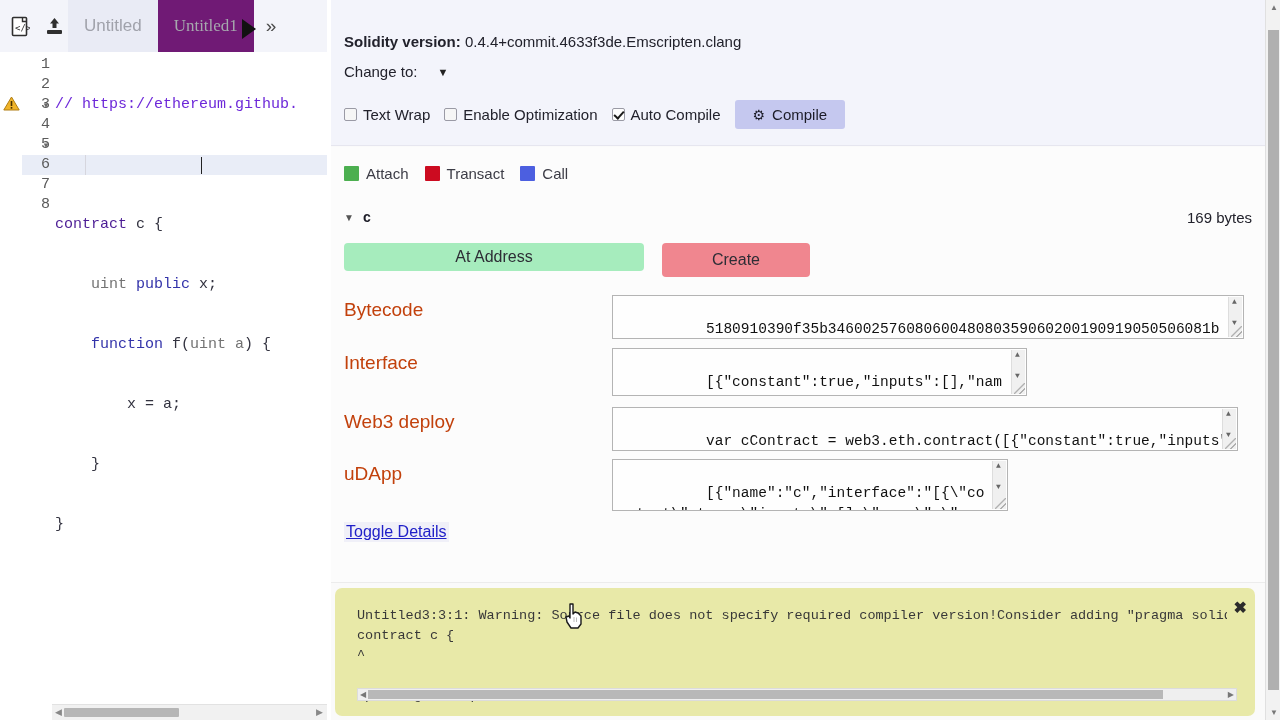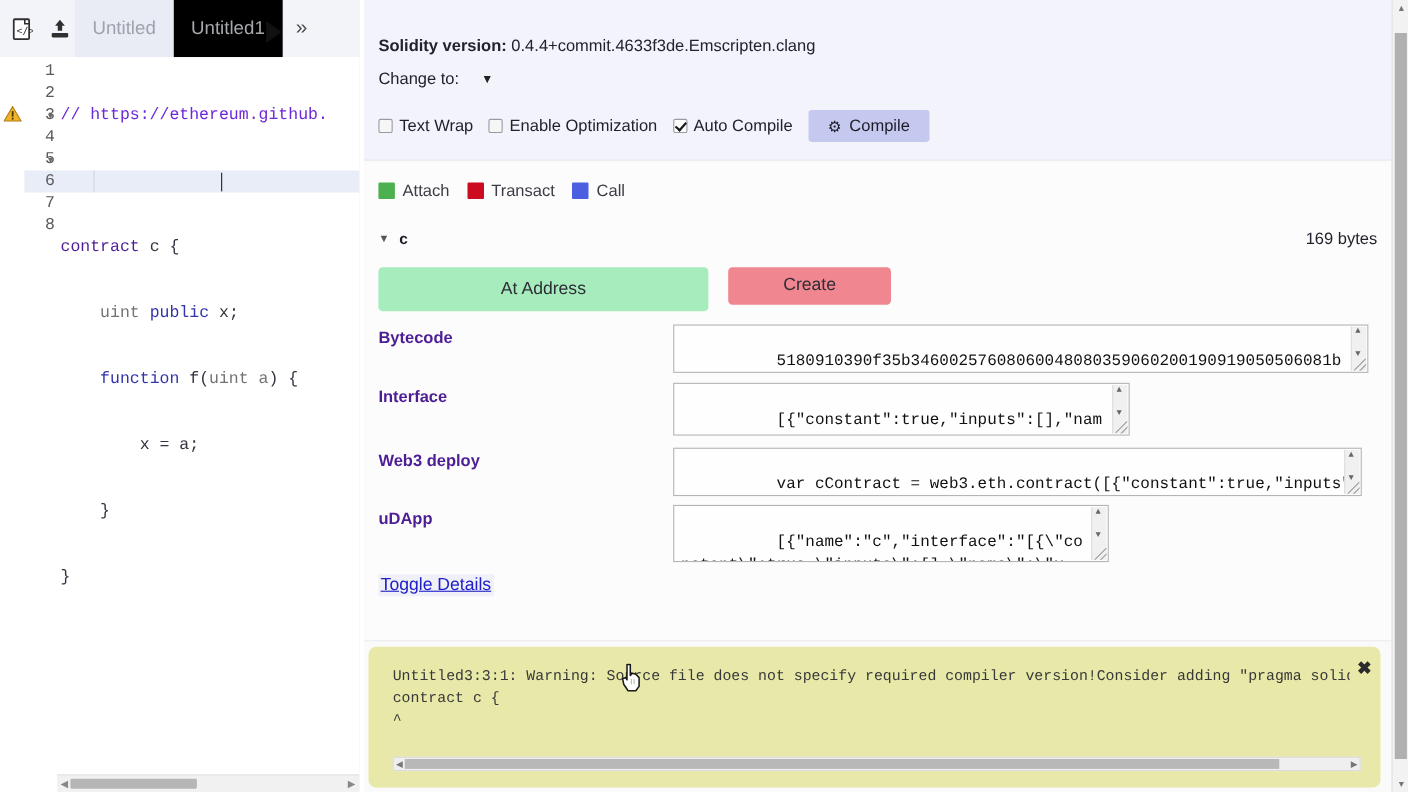--- a/index.html
+++ b/index.html
@@ -24,21 +24,21 @@
     width:28px;height:28px;margin-left:6px;display:flex;align-items:center;
     justify-content:center;color:#2f2f2f;cursor:pointer;
   }
   .tb-icon svg{display:block;}
   .tab{
     height:52px;display:flex;align-items:center;justify-content:center;
     padding:0 16px;font-size:17px;color:#a6a8ae;white-space:nowrap;cursor:pointer;
     box-sizing:border-box;
   }
   .tab.active{background:#e9ebf5;color:#a0a2ab;}
-  .tab.second{background:#000000;}
+  .tab.second{background:#701a75;font-family:Liberation Serif, serif;}
   .tab-more{
     margin-left:4px;font-size:19px;color:#4b4b4b;cursor:pointer;
     padding:0 8px;height:52px;display:flex;align-items:center;
   }
   .cursor-arrow{
     position:absolute;left:238px;top:17px;width:22px;height:24px;
     pointer-events:none;
   }
 
   .code-area{
@@ -146,26 +146,26 @@
   }
   .contract-name .tri{font-size:10px;color:#555;margin-right:9px;}
   .bytes{
     position:absolute;right:0;top:0;font-size:15px;color:#22222c;
   }
   .btn-row{position:absolute;left:13px;top:96px;display:flex;}
   .btn{
     border:none;border-radius:4px;font-size:16px;color:#2d2d35;cursor:pointer;
     font-family:"Liberation Sans", sans-serif;
   }
-  .btn-at{width:300px;height:40px;background:#a6ecbd;}
+  .btn-at{width:300px;height:28px;background:#a6ecbd;}
   .btn-create{width:148px;height:34px;background:#f0868f;margin-left:18px;}
 
   .field{position:absolute;left:13px;display:flex;align-items:flex-start;}
   .field .flabel{
-    font-size:15px;font-weight:bold;color:#4c1d95;width:268px;flex:0 0 268px;padding-top:4px;
+    font-size:19px;font-weight:normal;color:#c2410c;width:268px;flex:0 0 268px;padding-top:4px;
   }
   .ta{
     background:#fefefe;border:1px solid #b4b4b4;box-sizing:border-box;
     font-family:"Liberation Mono", monospace;font-size:14.5px;line-height:21px;
     color:#111;padding:2px 16px 2px 6px;overflow:hidden;position:relative;
     white-space:pre-wrap;word-break:break-all;resize:none;
   }
   .ta-scroll{
     position:absolute;right:1px;top:1px;bottom:1px;width:13px;background:#f0f0f0;
     border-left:1px solid #ddd;

